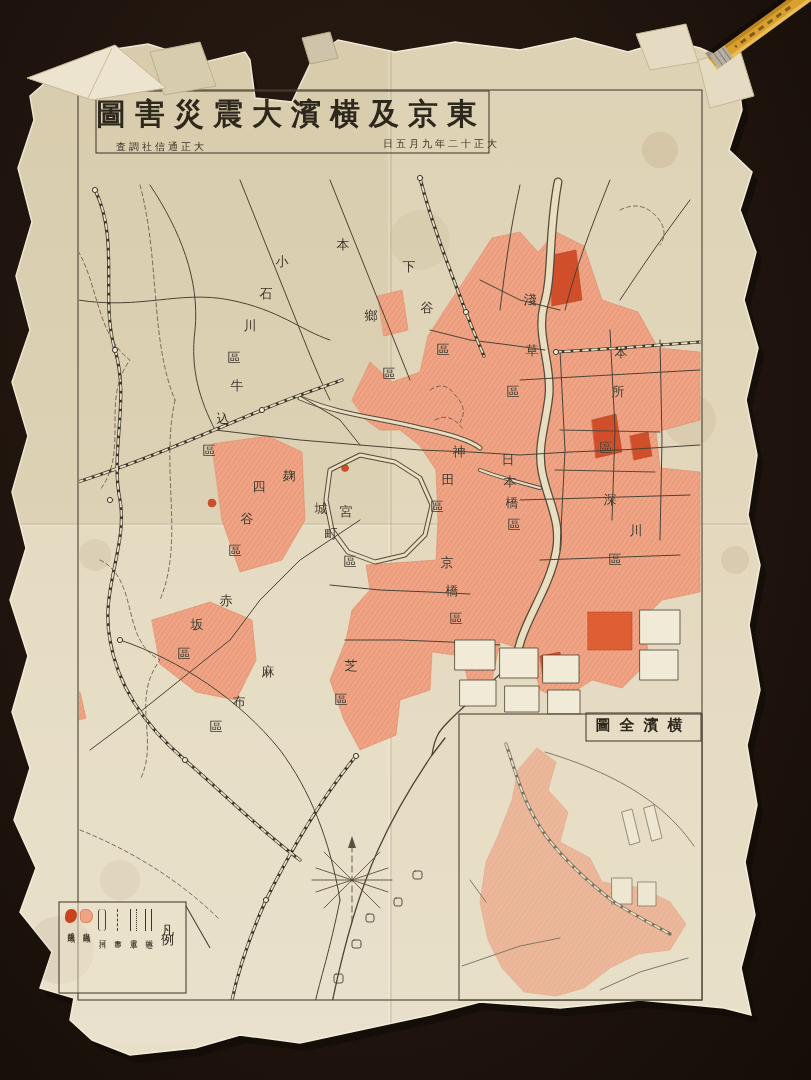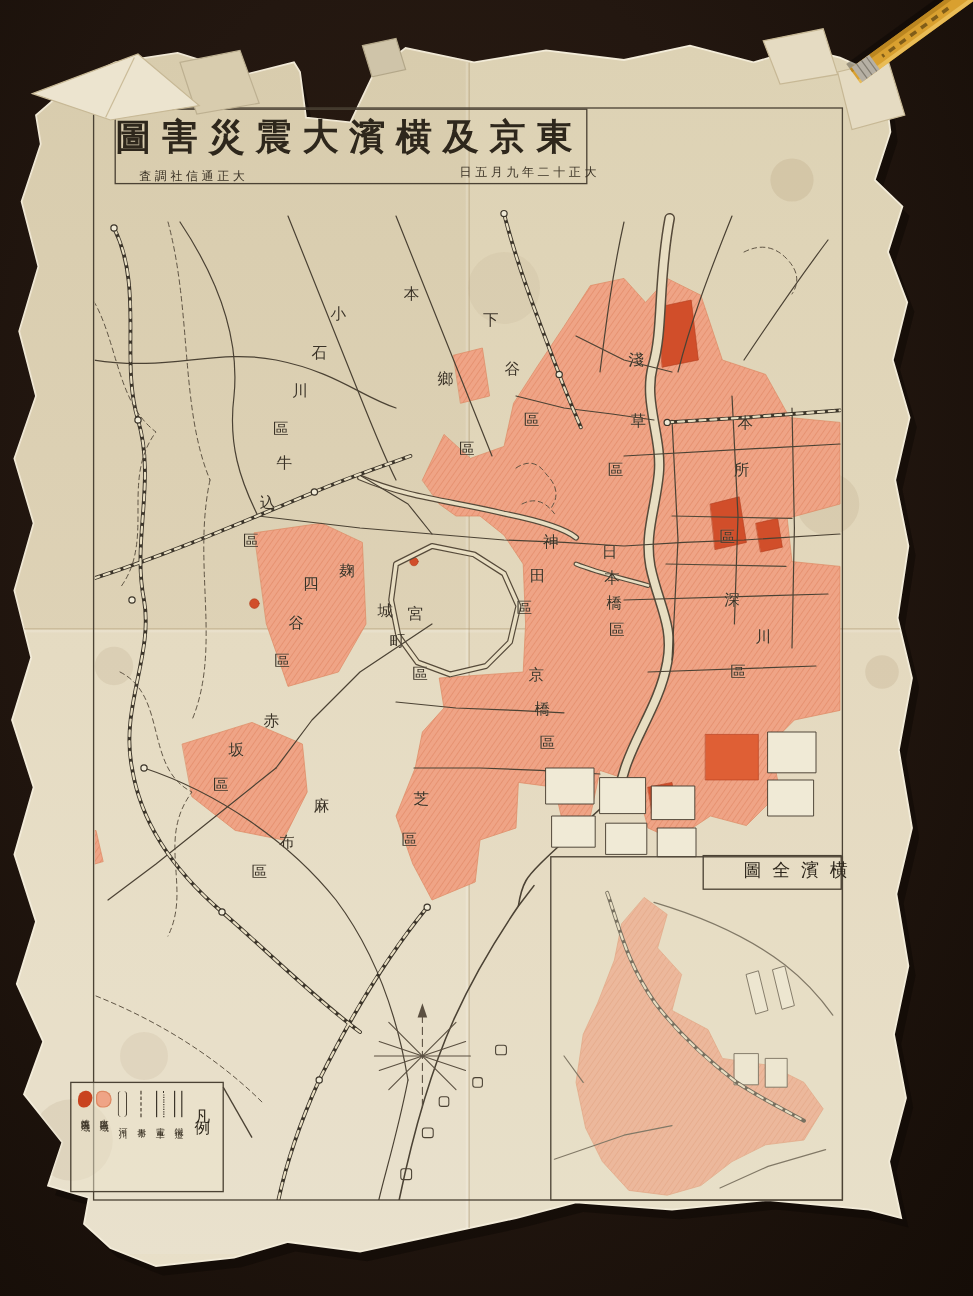--- a/index.html
+++ b/index.html
@@ -6,21 +6,21 @@
   .scene{position:relative;width:811px;height:1080px;overflow:hidden;
          background:radial-gradient(ellipse at 45% 38%, #2b1c11 0%, #231710 48%, #150d07 100%);
          font-family:"DejaVu Serif", serif;}
   .scene svg{position:absolute;left:0;top:0;}
   .txt{position:absolute;color:#332b1f;white-space:nowrap;}
   .title{left:96px;top:94px;width:420px;font-size:30px;font-weight:bold;letter-spacing:9px;
          text-align:left;color:#2e271c;}
   .dateline{left:383px;top:137px;font-size:10px;letter-spacing:3px;color:#3a32253;color:#3a3225;}
   .credit{left:116px;top:140px;font-size:10px;letter-spacing:3px;color:#3a3225;}
   .inset-title{left:588px;top:716px;width:111px;font-size:15px;letter-spacing:9px;text-align:center;
-         color:#2e271c;font-weight:normal;margin-left:24px;}
+         color:#2e271c;font-weight:bold;}
   .legend-title{left:158px;top:914px;writing-mode:vertical-rl;font-size:13px;letter-spacing:9px;color:#2e271c;}
   .legend-items{left:64px;top:909px;width:92px;height:78px;display:flex;flex-direction:row-reverse;
          justify-content:space-between;position:absolute;}
   .lg-col{display:flex;flex-direction:column;align-items:center;width:14px;}
   .sym{height:22px;margin-bottom:3px;}
   .rail-icon{width:5px;border-left:1px solid #3c352a;border-right:1px solid #3c352a;}
   .tram-icon{width:5px;border-left:1px solid #3c352a;border-right:1px dotted #3c352a;}
   .boundary-icon{width:1px;border-left:1px dashed #4b4234;}
   .river-icon{width:6px;border-left:1px solid #4b4234;border-right:1px solid #4b4234;border-radius:70%/18%;}
   .burnt-hatched-icon{width:13px;height:14px;background:#efa486;border-radius:40% 60% 55% 45%;align-self:center;

